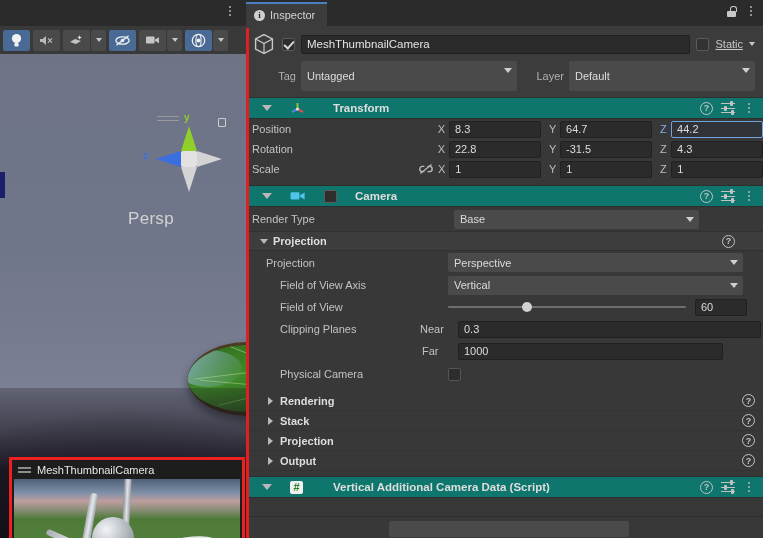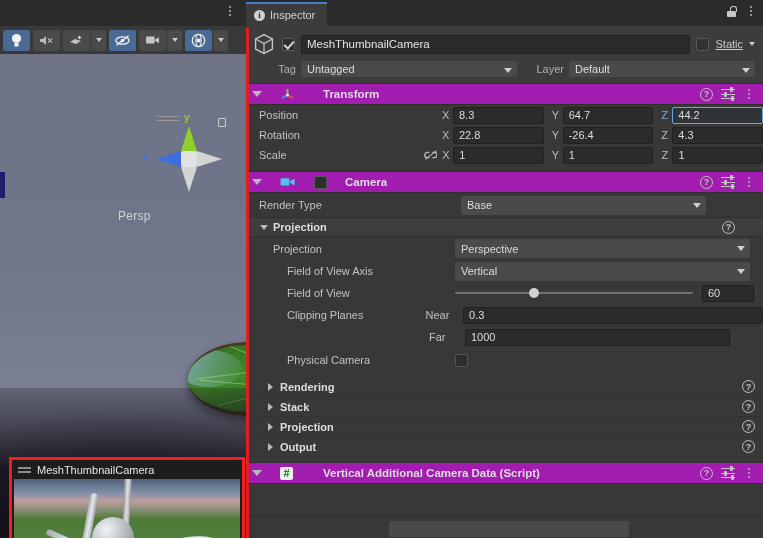--- a/index.html
+++ b/index.html
@@ -46,21 +46,21 @@
   .ground-dark{position:absolute;left:0;bottom:0;width:246px;height:150px;
       background:linear-gradient(to bottom,rgba(25,20,30,.25),#1b1722 55%,#141019);}
   .blue-sliver{position:absolute;left:0;top:118px;width:5px;height:26px;background:#1a1e6b;}
 
   
   .gizmo{ position:absolute; left:140px; top:56px; width:94px; height:100px; }
   .gz-axis{ position:absolute; }
   .gz-hub{ position:absolute; left:41px; top:41px; width:16px; height:16px; background:#e2e2e2; border-radius:2px;}
   .cone{ width:0;height:0; }
   .gz-label{ position:absolute; font-size:10px; font-weight:bold; }
-  .persp{ position:absolute; left:118px; top:155px; color:#d2d2d2; font-size:12px; letter-spacing:.3px;}
+  .persp{ position:absolute; left:128px; top:155px; color:#d2d2d2; font-size:17px; letter-spacing:.3px;}
   .gz-menu{position:absolute;left:17px;top:3px;width:22px;}
   .gz-menu i{display:block;height:1px;background:#9a9a9a;margin:3px 0;}
   .gz-lock{position:absolute;right:8px;top:8px;width:8px;height:9px;border:1.5px solid #cfcfcf;border-radius:1px;}
 
   
   .cam-preview{ position:absolute; left:9px; top:403px; width:236px; height:125px;
                 background:#1d1d1d; border:3px solid #ef2020; }
   .cp-head{ height:19px; display:flex; align-items:center; gap:6px; padding-left:6px; background:#1d1d1d;}
   .cp-grip{ width:13px; }
   .cp-grip i{ display:block; height:2px; background:#8d8d8d; margin:2px 0; }
@@ -99,38 +99,38 @@
   .cb{ width:13px; height:13px; background:#2d2d2d; border:1px solid #5a5a5a; border-radius:2px;
        flex:none; position:relative;}
   .cb.checked::after{ content:""; position:absolute; left:3px; top:0px; width:4px; height:8px;
        border:solid #d8d8d8; border-width:0 2px 2px 0; transform:rotate(42deg);}
   .name-field{ flex:1; height:19px; background:#2b2b2b; border:1px solid #1f1f1f; border-radius:2px;
        color:#e3e3e3; display:flex; align-items:center; padding:0 5px; font-size:11.5px; }
   .static-cb{ width:13px;height:13px;background:#323232;border:1px solid #5a5a5a;border-radius:2px;flex:none;}
   .static-lbl{ color:#c8c8c8;text-decoration:underline; }
   .hdr-row2{ display:flex; align-items:center; gap:5px; margin-top:5px; }
   .lbl-sm{ color:#b0b0b0; }
-  .dd{ height:16px; background:#4a4a4a; border-radius:2px; display:flex; align-items:center;
+  .dd{ height:30px; background:#4a4a4a; border-radius:2px; display:flex; align-items:center;
        padding:0 6px; color:#dcdcdc; position:relative; }
   .dd .caret2{ position:absolute; right:5px; top:7px; width:0;height:0;
        border-left:4px solid transparent;border-right:4px solid transparent;border-top:5px solid #cfcfcf;}
 
-  .comp-head{ height:22px; background:#a21caf; display:flex; align-items:center; gap:18px;
-              padding-left:6px; border-top:1px solid #2e2e2e; border-bottom:1px solid #2e2e2e;}
+  .comp-head{ height:22px; background:#0f766e; display:flex; align-items:center; gap:18px;
+              padding-left:16px; border-top:1px solid #2e2e2e; border-bottom:1px solid #2e2e2e;}
   .fold{ width:0;height:0;border-left:5px solid transparent;border-right:5px solid transparent;
          border-top:6px solid #b9b9b9; flex:none;}
   .comp-title{ font-weight:bold; color:#dedede; font-size:11.5px; }
   .comp-tools{ margin-left:auto; display:flex; align-items:center; gap:8px; padding-right:8px;}
   .help{ width:13px;height:13px;border-radius:50%;border:1.3px solid #c2c2c2; color:#c2c2c2;
          font-size:9px; display:flex;align-items:center;justify-content:center; font-weight:bold;}
   .presets{ width:14px;height:12px;position:relative;}
   .presets i{position:absolute;left:0;width:14px;height:1.4px;background:#c2c2c2;}
   .presets b{position:absolute;width:3px;height:5px;background:#c2c2c2;border-radius:1px;}
 
-  .row{ display:flex; align-items:center; height:20px; padding-left:13px; }
+  .row{ display:flex; align-items:center; height:20px; padding-left:6px; }
   .row-lbl{ color:#c2c2c2; }
   .num{ height:17px; background:#2b2b2b; border:1px solid #212121; border-radius:2px;
         color:#dcdcdc; display:flex; align-items:center; padding:0 5px; }
   .num.focus{ border:1px solid #6ea4e0; background:#2f3338; }
   .axis{ color:#bdbdbd; width:12px; text-align:left; }
   .axis.sel{ color:#7fb0e8; }
   .sec-head{ display:flex;align-items:center;gap:5px;height:20px;padding-left:14px;
              border-top:1px solid #303030; border-bottom:1px solid #303030; background:#3d3d3d;}
   .sec-title{ font-weight:bold; color:#dedede; }
   .fold-sm{ width:0;height:0;border-left:4px solid transparent;border-right:4px solid transparent;
@@ -372,21 +372,21 @@
     </div>
 
     <div class="row">
       <span class="row-lbl" style="width:200px">Rotation</span>
       <span class="axis">X</span>
       <div class="num" style="width:98px">
         <span>22.8</span>
       </div>
       <span class="axis" style="margin-left:8px">Y</span>
       <div class="num" style="width:98px">
-        <span>-26.4</span>
+        <span>-31.5</span>
       </div>
       <span class="axis" style="margin-left:8px">Z</span>
       <div class="num" style="width:98px">
         <span>4.3</span>
       </div>
     </div>
 
     <div class="row">
       <span class="row-lbl" style="width:180px">Scale</span>
       <svg width="15" height="12" viewBox="0 0 15 12" style="margin-right:5px">

